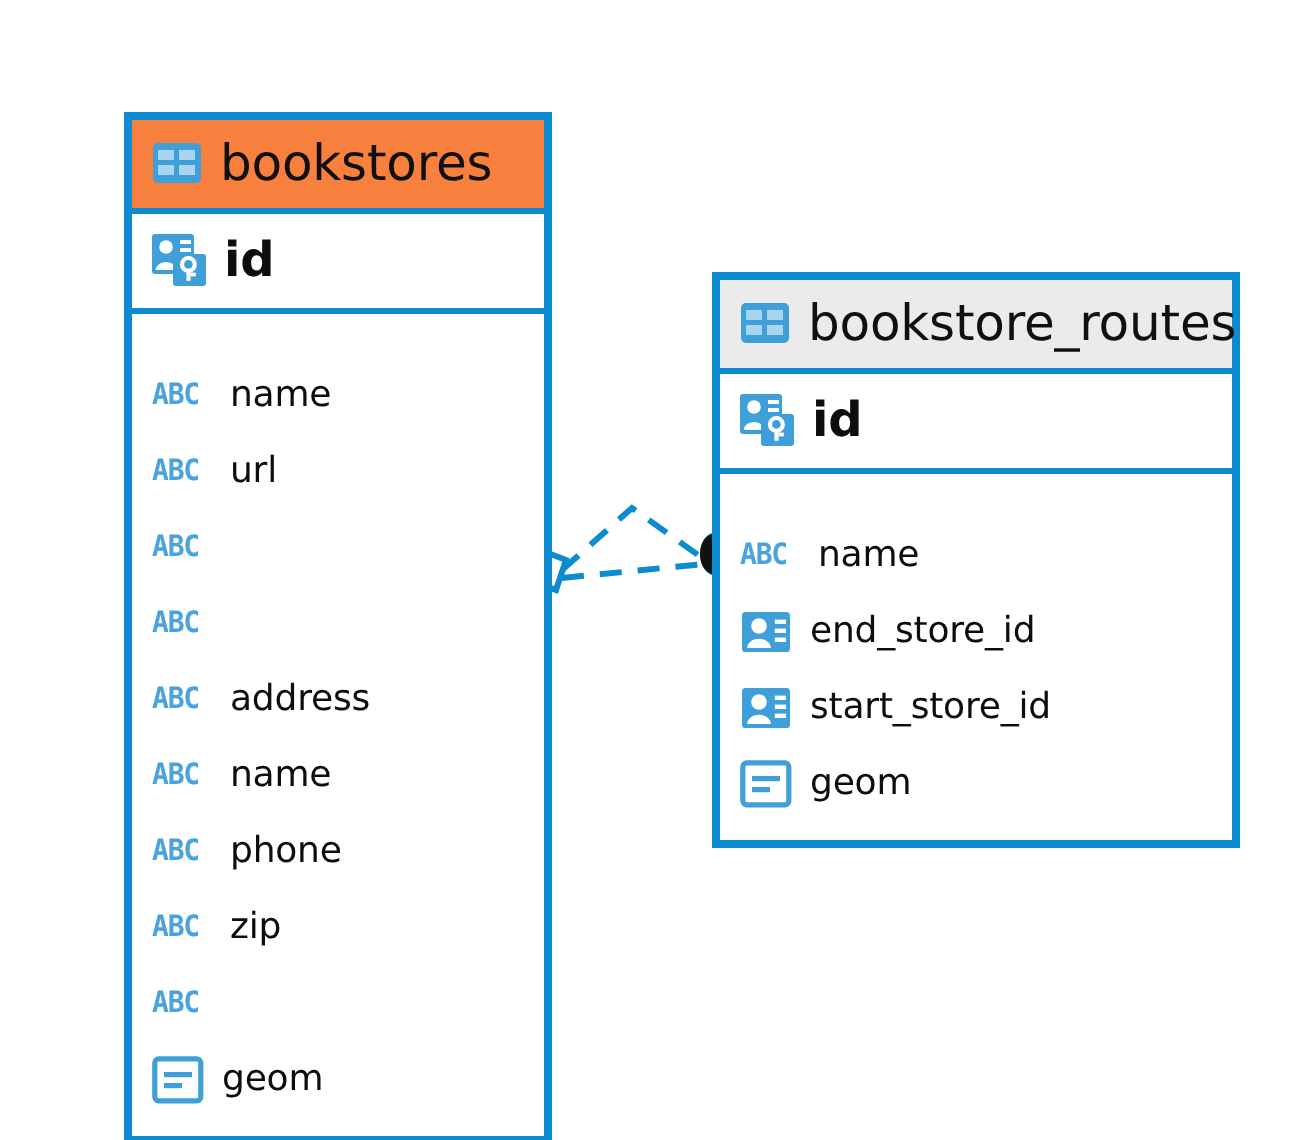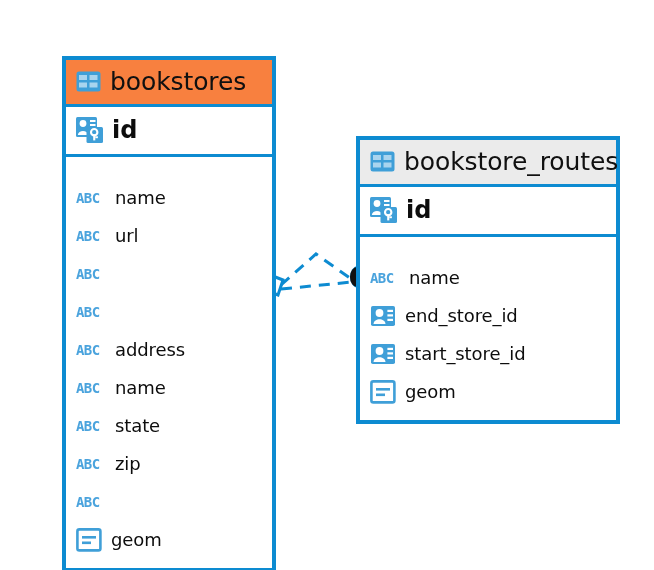--- a/index.html
+++ b/index.html
@@ -181,21 +181,21 @@
       <div class="field-row">
         <span class="abc-icon">ABC</span>
         <span class="field-label">address</span>
       </div>
       <div class="field-row">
         <span class="abc-icon">ABC</span>
         <span class="field-label">name</span>
       </div>
       <div class="field-row">
         <span class="abc-icon">ABC</span>
-        <span class="field-label">state</span>
+        <span class="field-label">phone</span>
       </div>
       <div class="field-row">
         <span class="abc-icon">ABC</span>
         <span class="field-label">zip</span>
       </div>
       <div class="field-row">
         <span class="abc-icon">ABC</span>
       </div>
       <div class="field-row">
         <span class="icon">

